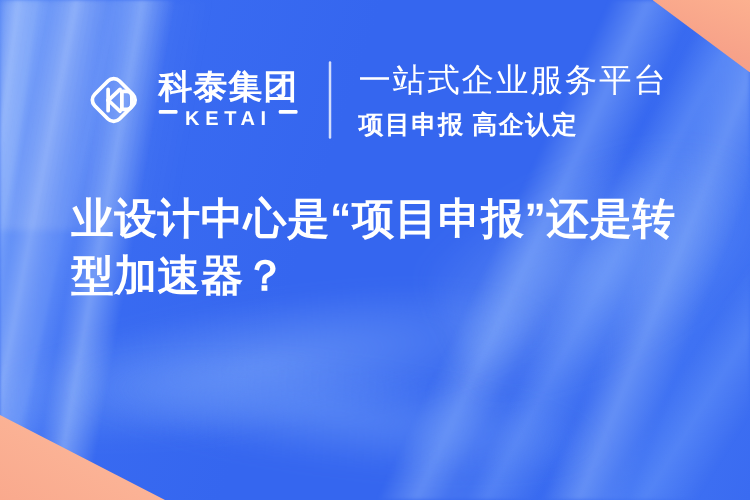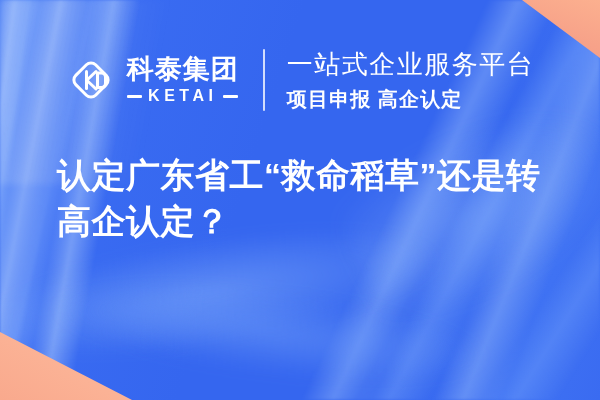--- a/index.html
+++ b/index.html
@@ -140,21 +140,20 @@
   .logo-cn {
     font-size: 27px;
     font-weight: 700;
     color: #ffffff;
     letter-spacing: 1px;
     font-family: "Liberation Sans", "DejaVu Sans", sans-serif;
     white-space: nowrap;
   }
   .logo-en-row {
     display: flex;
-    align-items: center;
     gap: 6px;
     margin-top: 5px;
     width: 100%;
     justify-content: center;
   }
   .logo-dash {
     display: block;
     width: 15px;
     height: 3px;
     background: #ffffff;
@@ -257,17 +256,17 @@
     <div class="divider"></div>
 
     <div class="tagline-block">
       <div class="tagline-main">一站式企业服务平台</div>
       <div class="tagline-sub">项目申报 高企认定</div>
     </div>
 
   </div>
 
   <div class="title">
-    <div class="title-line">认定广东省工“救命稻草”还是转</div>
-    <div class="title-line">高企认定？</div>
+    <div class="title-line">业设计中心是“项目申报”还是转</div>
+    <div class="title-line">型加速器？</div>
   </div>
 
 </div>
 
 </body></html>

